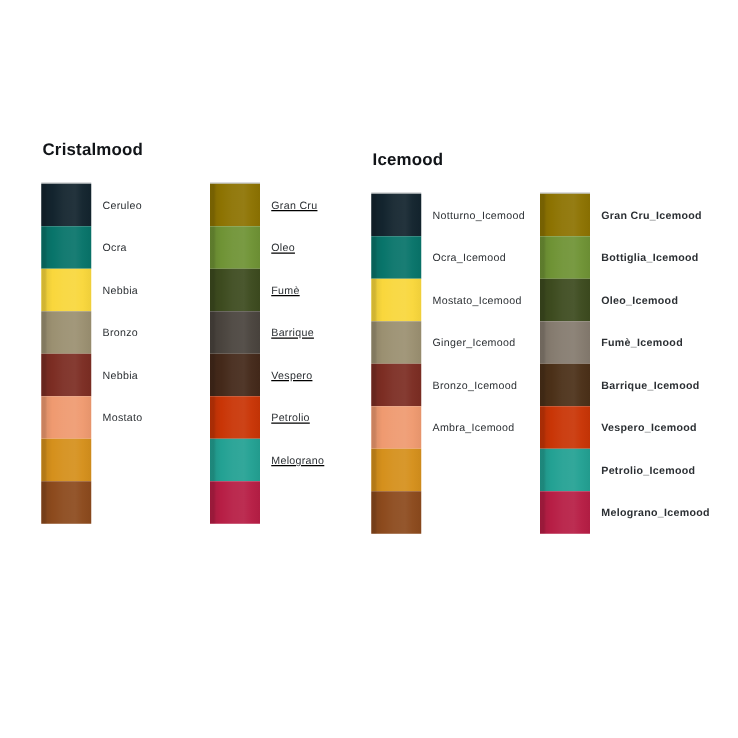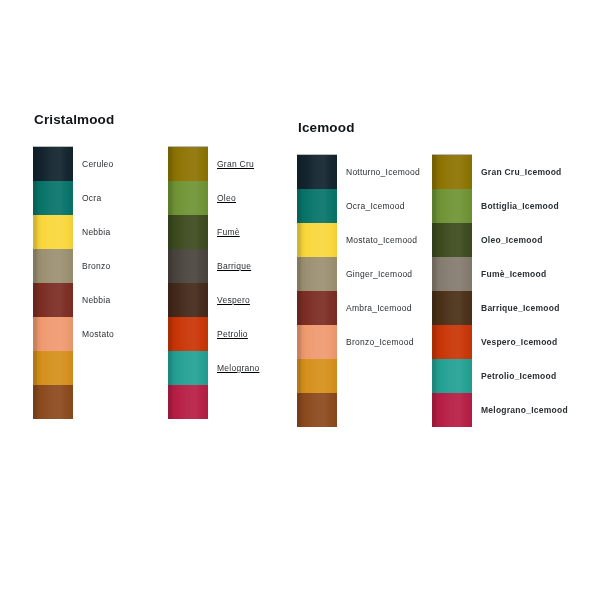--- a/index.html
+++ b/index.html
@@ -173,22 +173,22 @@
           <div class="swatch" style="background-color: rgb(124, 45, 35);"></div>
           <div class="swatch" style="background-color: rgb(239, 154, 112);"></div>
           <div class="swatch" style="background-color: rgb(213, 144, 28);"></div>
           <div class="swatch" style="background-color: rgb(140, 74, 29);"></div>
         </div>
         <div class="label-stack">
           <div class="swatch-label">Notturno_Icemood</div>
           <div class="swatch-label">Ocra_Icemood</div>
           <div class="swatch-label">Mostato_Icemood</div>
           <div class="swatch-label">Ginger_Icemood</div>
+          <div class="swatch-label">Bronzo_Icemood</div>
           <div class="swatch-label">Ambra_Icemood</div>
-          <div class="swatch-label">Bronzo_Icemood</div>
         </div>
       </div>
 
       <div class="palette-column second">
         <div class="swatch-stack">
           <div class="swatch" style="background-color: rgb(141, 115, 2);"></div>
           <div class="swatch" style="background-color: rgb(111, 147, 53);"></div>
           <div class="swatch" style="background-color: rgb(61, 75, 31);"></div>
           <div class="swatch" style="background-color: rgb(133, 123, 111);"></div>
           <div class="swatch" style="background-color: rgb(75, 48, 24);"></div>

